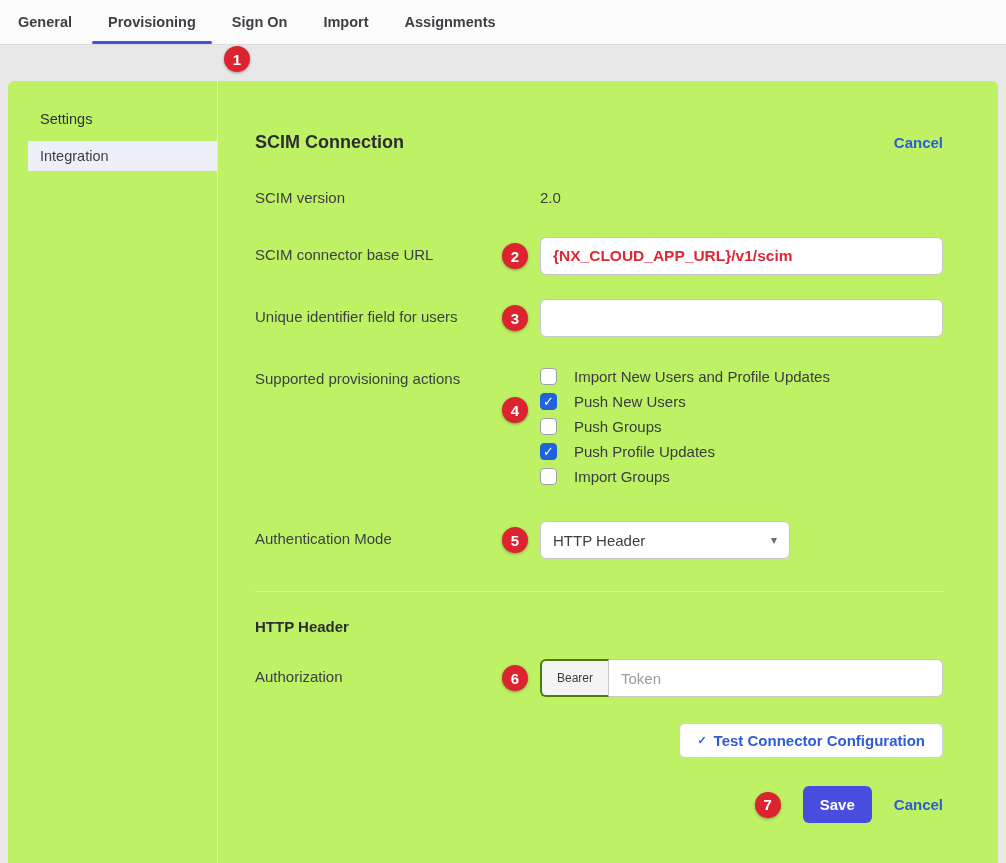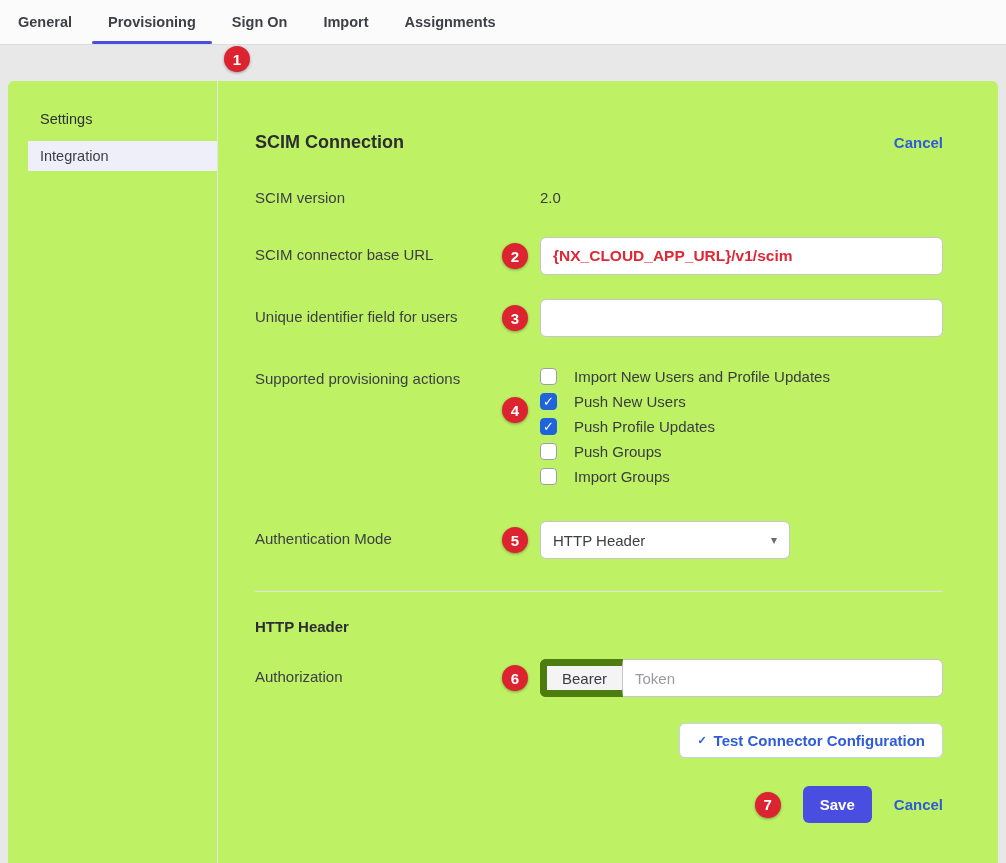--- a/index.html
+++ b/index.html
@@ -209,24 +209,24 @@
     margin-bottom: 24px;
   }
 
   
   .input-group { display: flex; width: 100%; }
   .input-prefix {
     height: 38px;
     padding: 0 15px;
     display: flex;
     align-items: center;
-    font-size: 15px;
+    font-size: 12px;
     color: #3a3b41;
     background: #f4f4f5;
-    border: 7px solid #4d7c0f;
+    border: 2px solid #4d7c0f;
     border-right: 1px solid #c6c6ca;
     border-radius: 6px 0 0 6px;
   }
   .input-group .text-input {
     border-left: none;
     border-radius: 0 6px 6px 0;
   }
 
   
   .test-row {
@@ -322,26 +322,26 @@
       <div class="field checkbox-list" data-interactable="false">
         <div class="checkbox-row" data-interactable="true">
           <span class="cb" data-interactable="true" data-checked="false"></span>
           <span class="cb-label" data-interactable="false">Import New Users and Profile Updates</span>
         </div>
         <div class="checkbox-row" data-interactable="true">
           <span class="cb" data-interactable="true" data-checked="true"></span>
           <span class="cb-label" data-interactable="false">Push New Users</span>
         </div>
         <div class="checkbox-row" data-interactable="true">
+          <span class="cb" data-interactable="true" data-checked="false"></span>
+          <span class="cb-label" data-interactable="false">Push Groups</span>
+        </div>
+        <div class="checkbox-row" data-interactable="true">
           <span class="cb" data-interactable="true" data-checked="true"></span>
           <span class="cb-label" data-interactable="false">Push Profile Updates</span>
-        </div>
-        <div class="checkbox-row" data-interactable="true">
-          <span class="cb" data-interactable="true" data-checked="false"></span>
-          <span class="cb-label" data-interactable="false">Push Groups</span>
         </div>
         <div class="checkbox-row" data-interactable="true">
           <span class="cb" data-interactable="true" data-checked="false"></span>
           <span class="cb-label" data-interactable="false">Import Groups</span>
         </div>
       </div>
     </div>
 
     <div class="form-row" data-interactable="false" style="margin-bottom:32px;">
       <div class="label" data-interactable="false">Authentication Mode</div>

